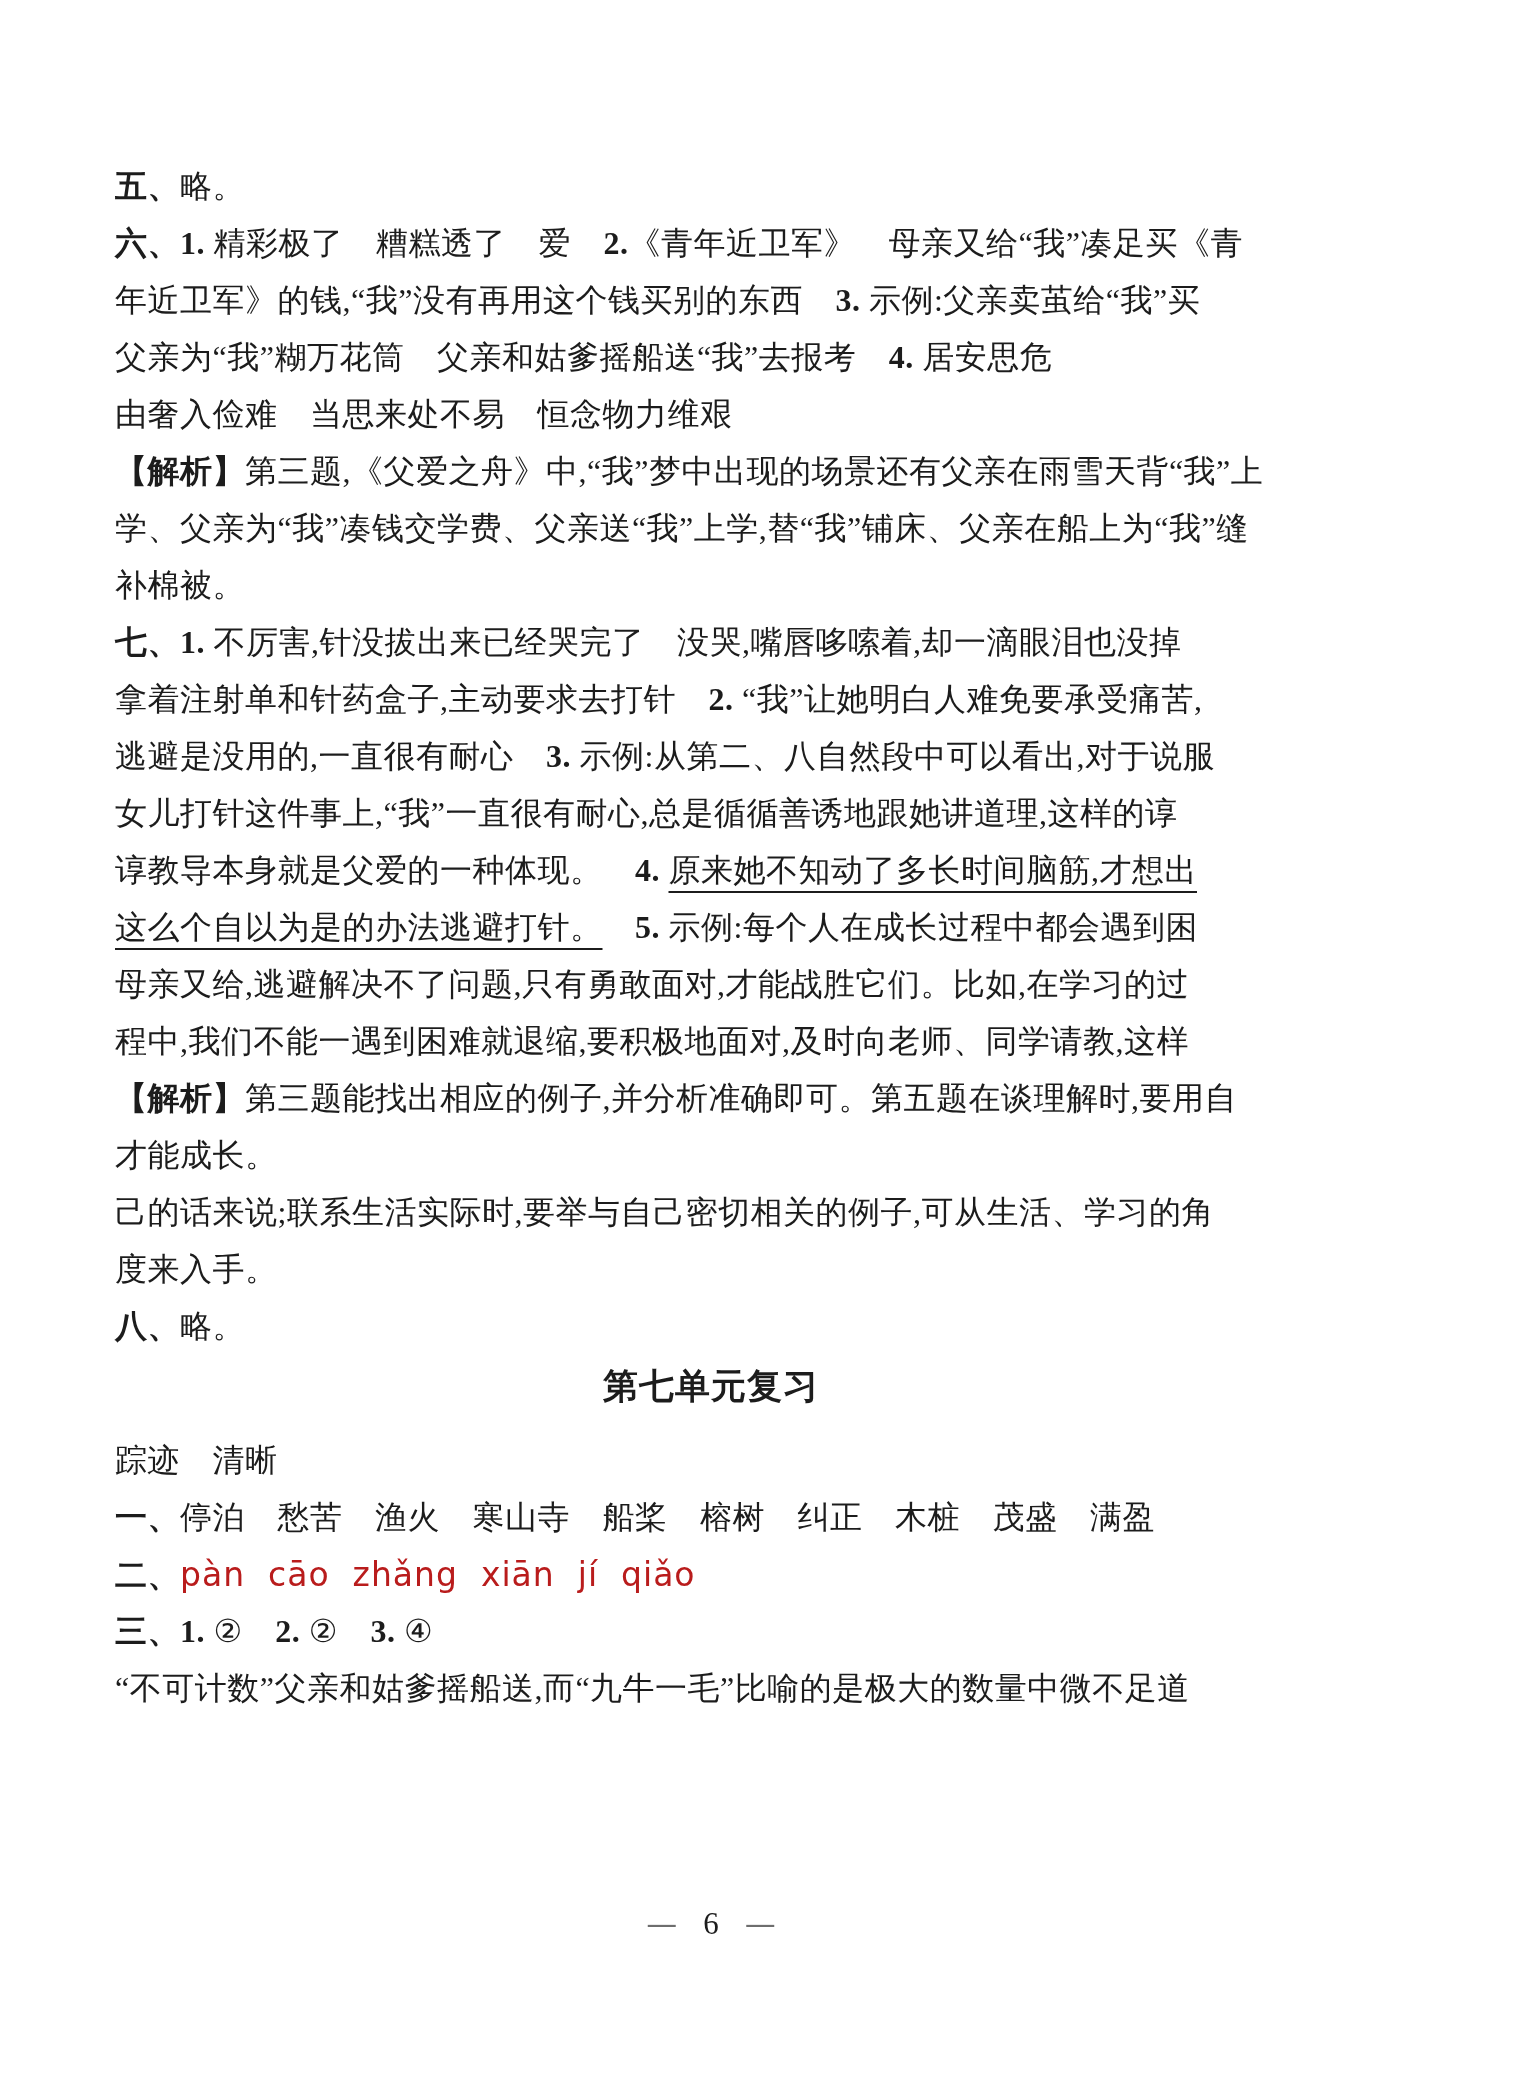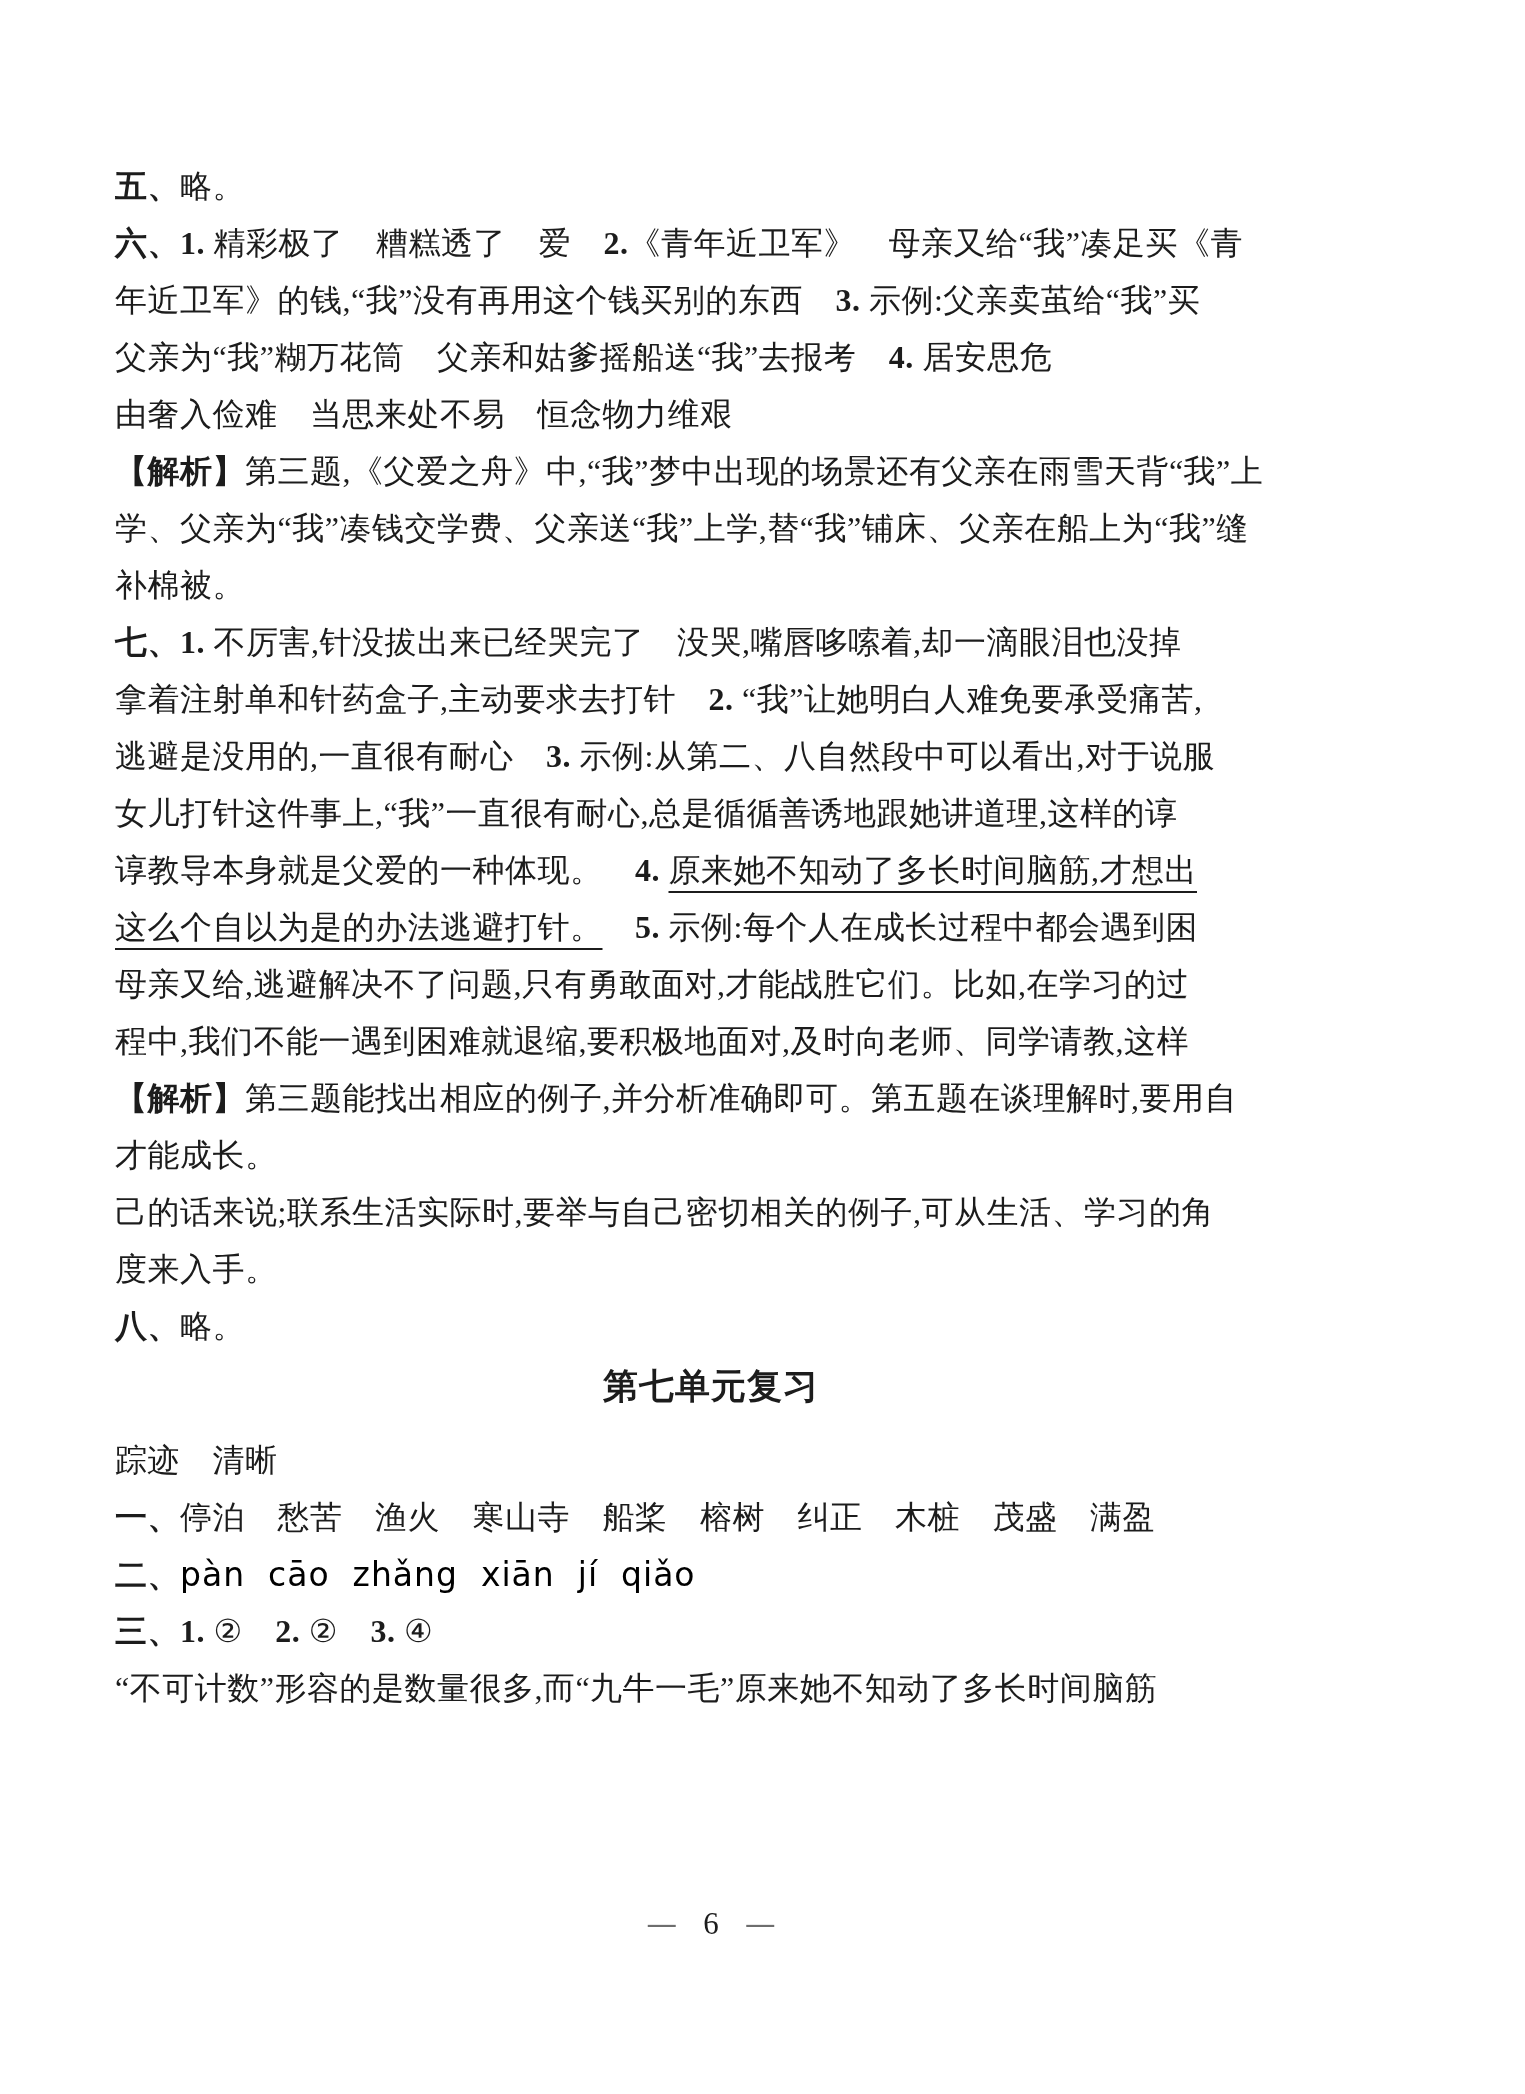--- a/index.html
+++ b/index.html
@@ -47,21 +47,21 @@
   .seg-underline {
     text-decoration: underline;
     text-decoration-thickness: 2px;
     text-underline-offset: 10px;
     text-decoration-color: #1c1c1c;
   }
   .seg-pinyin {
     font-family: "DejaVu Sans", "Liberation Sans", sans-serif;
     font-size: 33px;
     letter-spacing: 1px;
-    color: #000000;
+    color: #b91c1c;
   }
   .page-footer {
     position: absolute;
     top: 1903px;
     left: 115px;
     width: 1192px;
     text-align: center;
     font-size: 31px;
     line-height: 40px;
   }
@@ -99,18 +99,18 @@
       <div class="ln"><span class="seg-marker">【解析】</span><span>第三题能找出相应的例子,并分析准确即可。第五题在谈理解时,要用自</span></div>
       <div class="ln"><span>才能成长。</span></div>
       <div class="ln"><span>己的话来说;联系生活实际时,要举与自己密切相关的例子,可从生活、学习的角</span></div>
       <div class="ln"><span>度来入手。</span></div>
       <div class="ln"><span class="seg-marker">八、</span><span>略。</span></div>
       <div class="hd">第七单元复习</div>
       <div class="ln"><span>踪迹　清晰</span></div>
       <div class="ln"><span class="seg-marker">一、</span><span>停泊　愁苦　渔火　寒山寺　船桨　榕树　纠正　木桩　茂盛　满盈</span></div>
       <div class="ln"><span class="seg-marker">二、</span><span class="seg-pinyin">pàn  cāo  zhǎng  xiān  jí  qiǎo</span></div>
       <div class="ln"><span class="seg-marker">三、</span><span class="seg-number">1.</span><span> ②　</span><span class="seg-number">2.</span><span> ②　</span><span class="seg-number">3.</span><span> ④</span></div>
-      <div class="ln"><span>“不可计数”形容的是数量很多,而“九牛一毛”原来她不知动了多长时间脑筋</span></div>
+      <div class="ln"><span>“不可计数”父亲和姑爹摇船送,而“九牛一毛”比喻的是极大的数量中微不足道</span></div>
     </div>
   <div class="page-footer">
     <span class="footer-dash">—</span><span class="footer-num">6</span><span class="footer-dash">—</span>
   </div>
 </div>
 
 </body></html>

